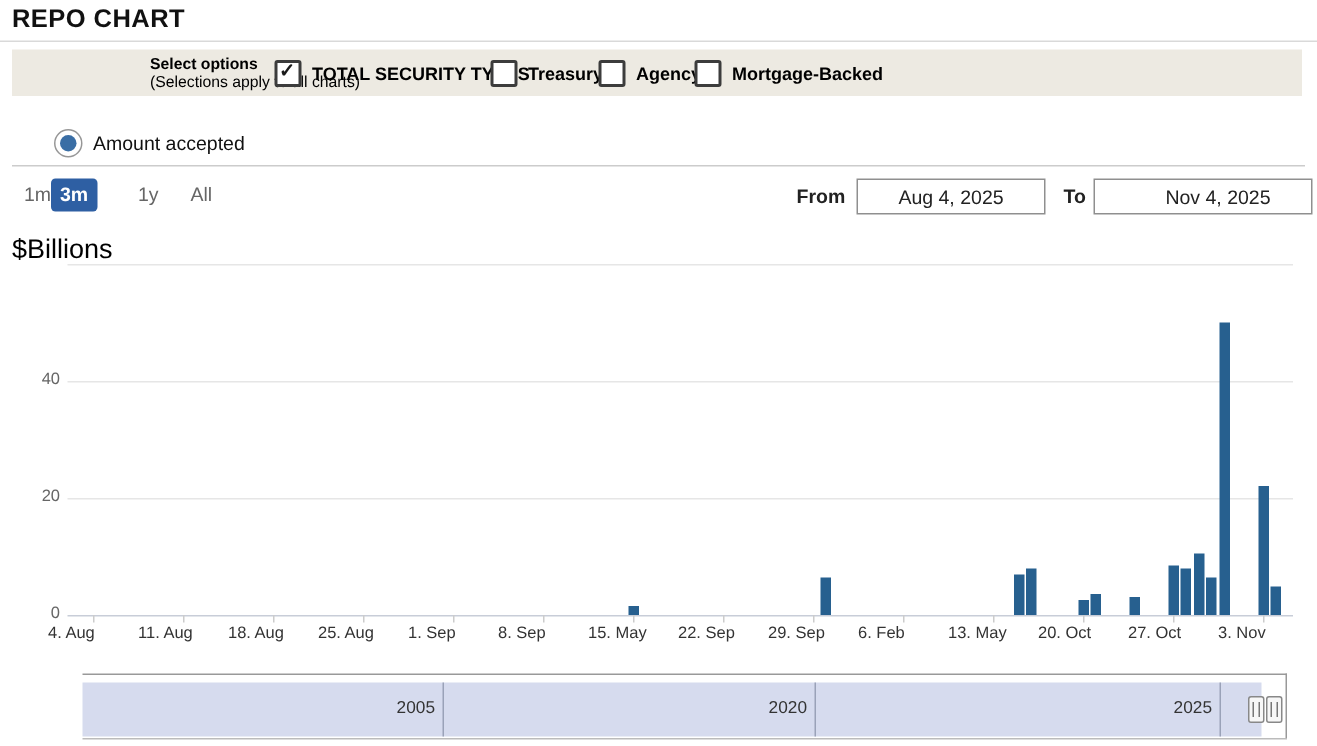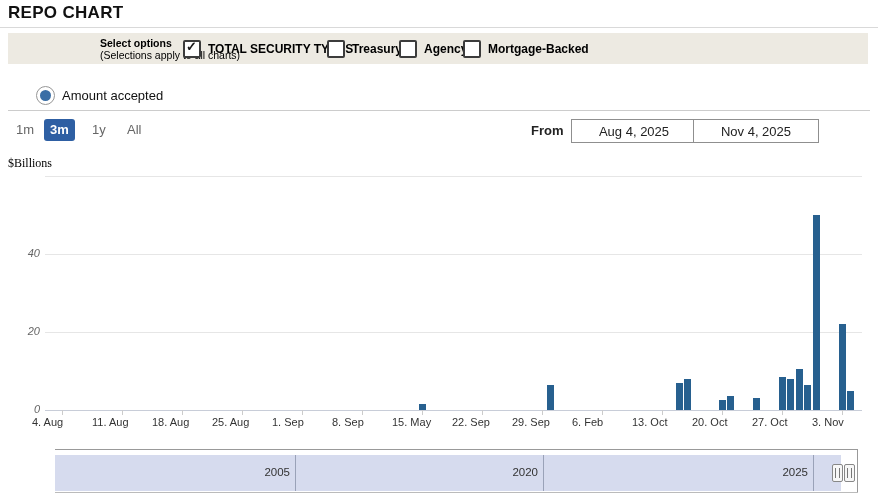--- a/index.html
+++ b/index.html
@@ -29,25 +29,25 @@
   .rl{font-size:13px;color:#111;white-space:nowrap;}
   .rule2{left:8px;right:8px;top:110px;border-top:1px solid #ccc;}
 
   .rbtn{top:119px;height:22px;line-height:22px;padding:0 6px;font-size:13px;color:#666;
       border-radius:3px;text-align:center;cursor:pointer;}
   .rbtn.sel{background:#2e5fa3;color:#fff;font-weight:bold;}
   .ftlabel{top:123px;font-size:13px;font-weight:bold;color:#222;}
   .dinput{top:119px;width:124px;height:22px;border:1px solid #8f8f8f;background:#fff;
       font-family:"Liberation Sans",sans-serif;font-size:13px;color:#222;text-align:center;padding:0;}
 
-  .ylab{left:8px;top:156px;font-size:12px;color:#000;font-family:Liberation Serif, serif;}
+  .ylab{left:8px;top:156px;font-size:18px;color:#000;}
 
   .gridline{height:0;border-top:1px solid #e6e6e6;}
   .axisline{height:0;border-top:1px solid #c8cdd8;}
-  .ytick{width:32px;text-align:right;font-size:11px;color:#666;font-style:italic;}
+  .ytick{width:32px;text-align:right;font-size:11px;color:#666;}
   .xtickmark{width:0;height:5px;border-left:1px solid #ccc;}
   .xticklab{width:60px;text-align:left;font-size:11px;color:#333;white-space:nowrap;}
   .bar{background:#27608f;}
 
   .nav-outline-h{height:0;border-top:1px solid #999;}
   .nav-outline-v{width:0;border-left:1px solid #999;}
   .nav-band{top:455px;height:36px;background:#d6dbee;cursor:pointer;}
   .nav-div{top:455px;width:1px;height:36px;background:#9aa2b8;}
   .nav-year{top:466px;width:60px;text-align:right;font-size:11.5px;color:#333;}
   .nhandle{top:464px;width:9px;height:16px;background:#f7f7f7;border:1px solid #888;
@@ -89,28 +89,28 @@
 
   <div class="abs radio-row">
     <label class="abs rg" style="left:36px">
       <span class="radio on"></span>
       <span class="rl">Amount accepted</span>
     </label>
   </div>
   <div class="abs rule2"></div>
 
   <span class="abs rbtn" style="left:10px">1m</span>
-  <span class="abs rbtn sel" style="left:44px">3m</span>
+  <span class="abs rbtn sel" style="left:34px">3m</span>
   <span class="abs rbtn" style="left:86px">1y</span>
   <span class="abs rbtn" style="left:121px">All</span>
 
   <span class="abs ftlabel" style="left:531px">From</span>
   <input class="abs dinput" style="left: 571px;" value="Aug 4, 2025">
   <span class="abs ftlabel" style="left:709px">To</span>
-  <input class="abs dinput" style="left: 693px;" value="Nov 4, 2025">
+  <input class="abs dinput" style="left: 729px; padding-left: 20px;" value="Nov 4, 2025">
 
   <div class="abs ylab">$Billions</div>
 
   <div id="plot">
       <div class="abs gridline" style="left: 45px; width: 817px; top: 332px;"></div>
       <div class="abs gridline" style="left: 45px; width: 817px; top: 254px;"></div>
       <div class="abs gridline" style="left: 45px; width: 817px; top: 176px;"></div>
       <div class="abs axisline" style="left: 45px; width: 817px; top: 410px;"></div>
       <div class="abs ytick" style="left: 8px; top: 403px;">0</div>
       <div class="abs ytick" style="left: 8px; top: 325px;">20</div>
@@ -129,21 +129,21 @@
       <div class="abs xticklab" style="left: 332px; top: 416px;">8. Sep</div>
       <div class="abs xtickmark" style="left: 422px; top: 410px;"></div>
       <div class="abs xticklab" style="left: 392px; top: 416px;">15. May</div>
       <div class="abs xtickmark" style="left: 482px; top: 410px;"></div>
       <div class="abs xticklab" style="left: 452px; top: 416px;">22. Sep</div>
       <div class="abs xtickmark" style="left: 542px; top: 410px;"></div>
       <div class="abs xticklab" style="left: 512px; top: 416px;">29. Sep</div>
       <div class="abs xtickmark" style="left: 602px; top: 410px;"></div>
       <div class="abs xticklab" style="left: 572px; top: 416px;">6. Feb</div>
       <div class="abs xtickmark" style="left: 662px; top: 410px;"></div>
-      <div class="abs xticklab" style="left: 632px; top: 416px;">13. Oct</div>
+      <div class="abs xticklab" style="left: 632px; top: 416px;">13. May</div>
       <div class="abs xtickmark" style="left: 722px; top: 410px;"></div>
       <div class="abs xticklab" style="left: 692px; top: 416px;">20. Oct</div>
       <div class="abs xtickmark" style="left: 782px; top: 410px;"></div>
       <div class="abs xticklab" style="left: 752px; top: 416px;">27. Oct</div>
       <div class="abs xtickmark" style="left: 842px; top: 410px;"></div>
       <div class="abs xticklab" style="left: 812px; top: 416px;">3. Nov</div>
       <div class="abs bar" title="Sep 15: 1.5" style="left: 418.5px; top: 404.15px; width: 7px; height: 5.85px; background: rgb(39, 96, 143);"></div>
       <div class="abs bar" title="Sep 30: 6.5" style="left: 547.071px; top: 384.65px; width: 7px; height: 25.35px; background: rgb(39, 96, 143);"></div>
       <div class="abs bar" title="Oct 15: 7" style="left: 675.643px; top: 382.7px; width: 7px; height: 27.3px; background: rgb(39, 96, 143);"></div>
       <div class="abs bar" title="Oct 16: 8" style="left: 684.214px; top: 378.8px; width: 7px; height: 31.2px; background: rgb(39, 96, 143);"></div>

